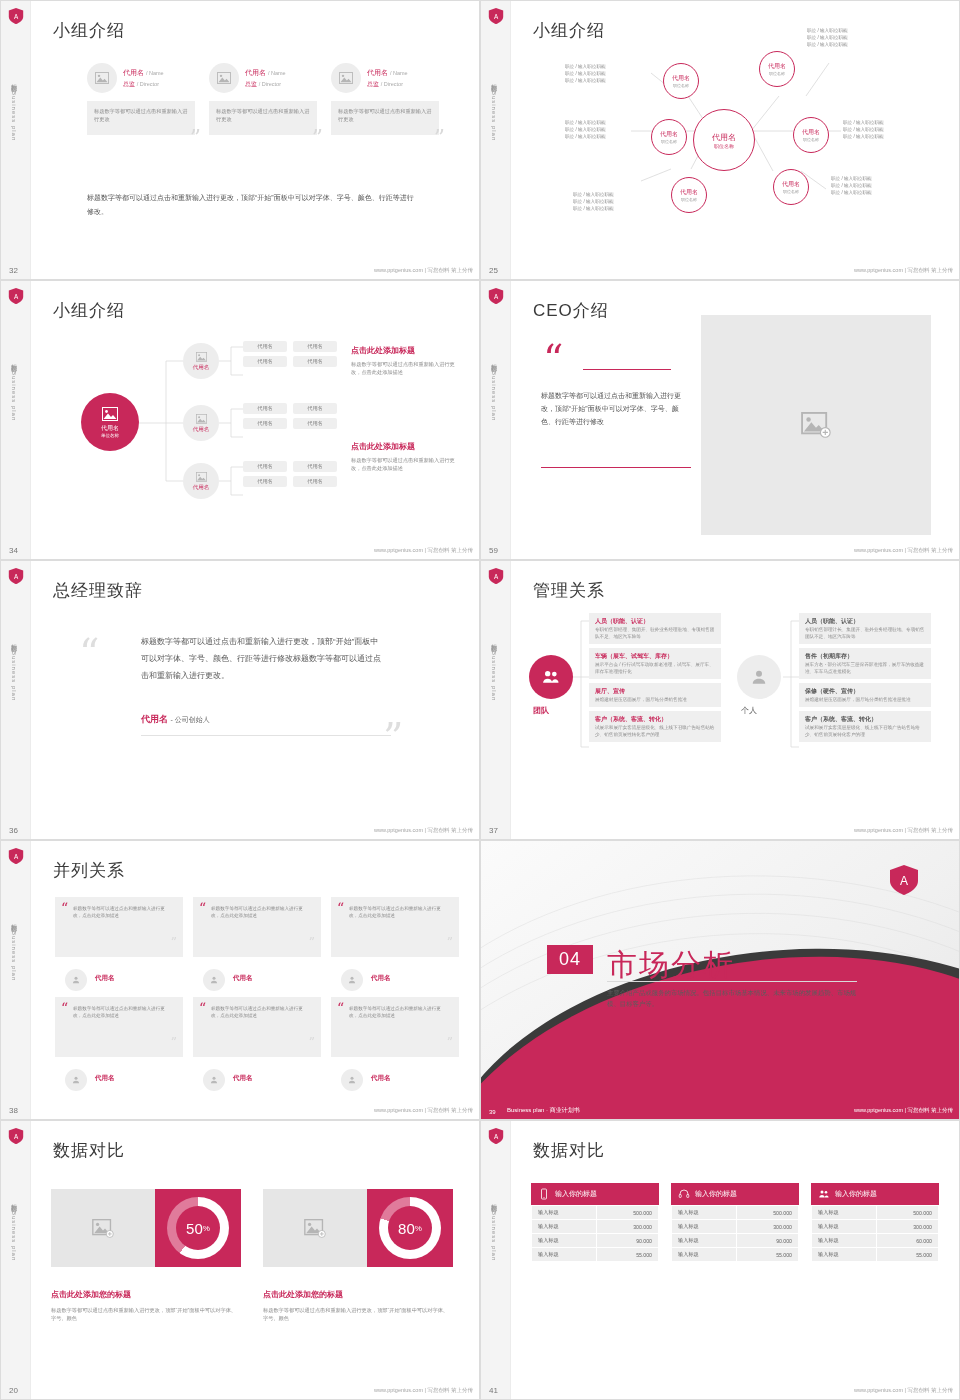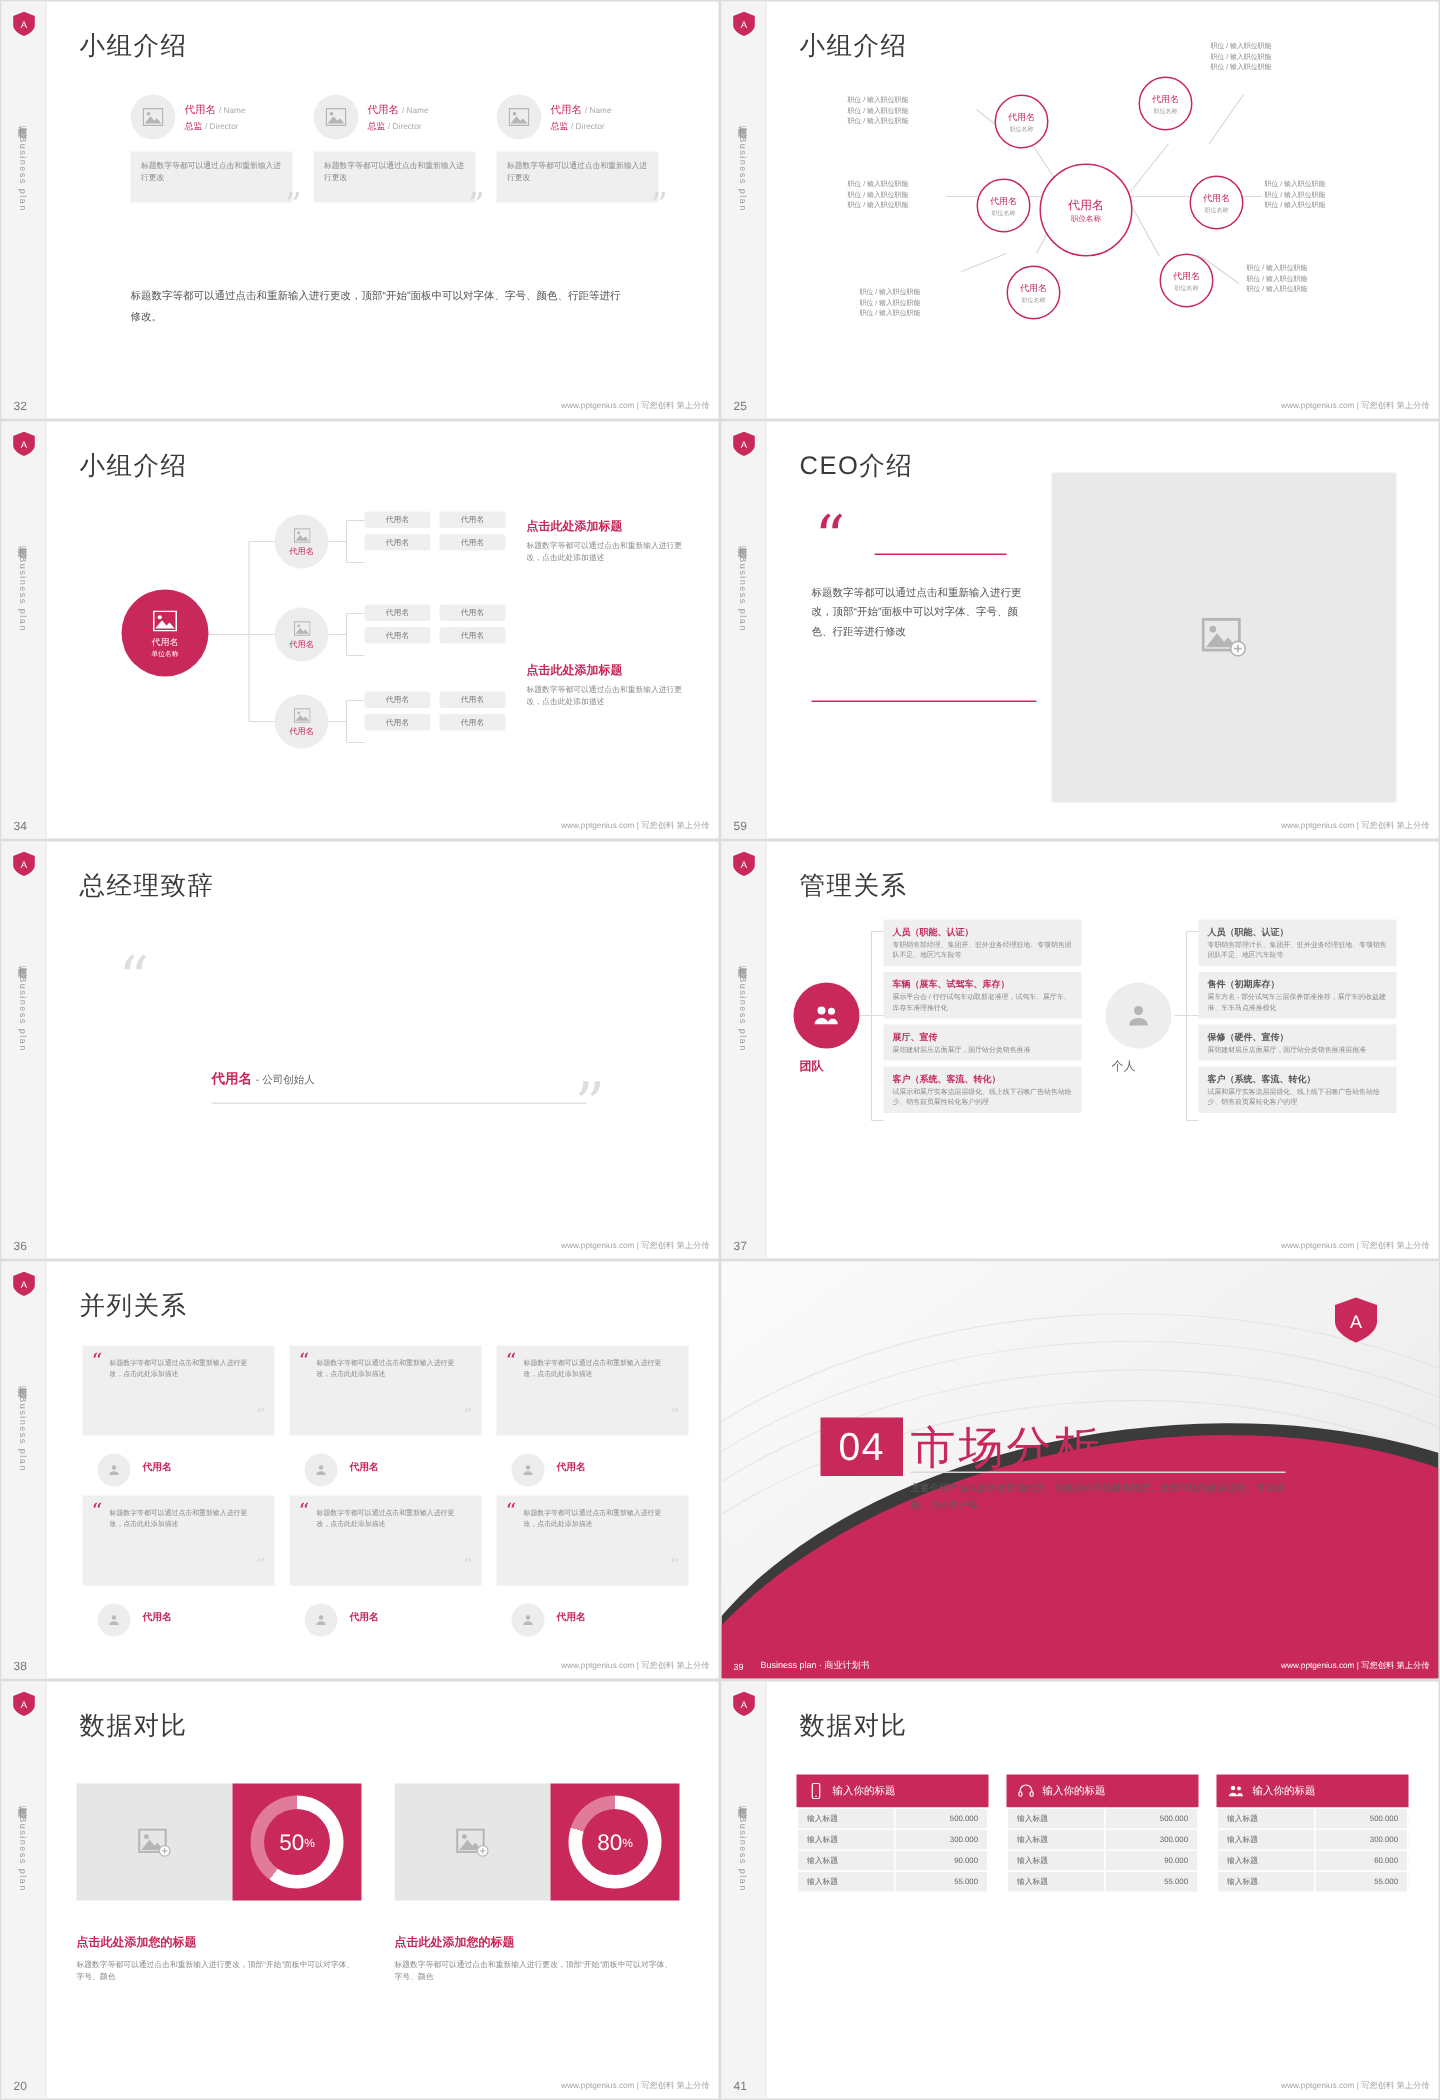--- a/index.html
+++ b/index.html
@@ -102,21 +102,21 @@
   .cover .swoosh-red {
     position: absolute; left: -14%; bottom: -44%;
     width: 140%; height: 100%;
     background: #c8285a;
     border-radius: 50% 50% 0 0 / 72% 72% 0 0;
     transform: rotate(-10deg);
   }
   .cover-num {
     position: absolute; left: 66px; top: 104px;
     background: #c8285a; color: #fff;
-    font-size: 26px; padding: 4px 12px;
+    font-size: 18px; padding: 4px 12px;
     letter-spacing: 1px;
   }
   .cover-title {
     position: absolute; left: 126px; top: 104px;
     font-size: 30px; color: #c8285a; letter-spacing: 2px;
   }
   .cover-desc {
     position: absolute; left: 126px; top: 146px;
     width: 250px; font-size: 6.4px; color: #5c5c5c; line-height: 11px;
   }
@@ -464,20 +464,21 @@
         <svg viewBox="0 0 20 20">
             <path d="M10 1 L18 4 L18 11 C18 16 10 19 10 19 C10 19 2 16 2 11 L2 4 Z" fill="#c8285a"></path>
             <text x="10" y="13" font-size="7" fill="#fff" text-anchor="middle">A</text>
           </svg>
       </div>
       <div class="vtext">标您创料 | Business plan</div>
     </div>
     <div class="body">
       <div class="title">总经理致辞</div>
       <div style="position:absolute;left:48px;top:78px;font-size:40px;color:#dedede;font-family:'DejaVu Serif',serif;line-height:0.7;">“</div>
+      <div style="position:absolute;left:110px;top:72px;width:240px;font-size:8px;color:#555;line-height:17px;">标题数字等都可以通过点击和重新输入进行更改，顶部“开始”面板中可以对字体、字号、颜色、行距等进行修改标题数字等都可以通过点击和重新输入进行更改。</div>
       <div style="position:absolute;left:110px;top:152px;font-size:9px;">
         <span class="crimson" style="font-weight:bold;">代用名</span>
         <span style="color:#666;font-size:7px;">- 公司创始人</span>
       </div>
       <div style="position:absolute;left:110px;top:174px;width:250px;height:1px;background:#e2e2e2;"></div>
       <div style="position:absolute;left:352px;top:162px;font-size:40px;color:#dedede;font-family:'DejaVu Serif',serif;line-height:0.7;">”</div>
     </div>
     <div class="pagenum">36</div>
     <div class="site">www.pptgenius.com | 写您创料 第上分传</div>
   </div>

